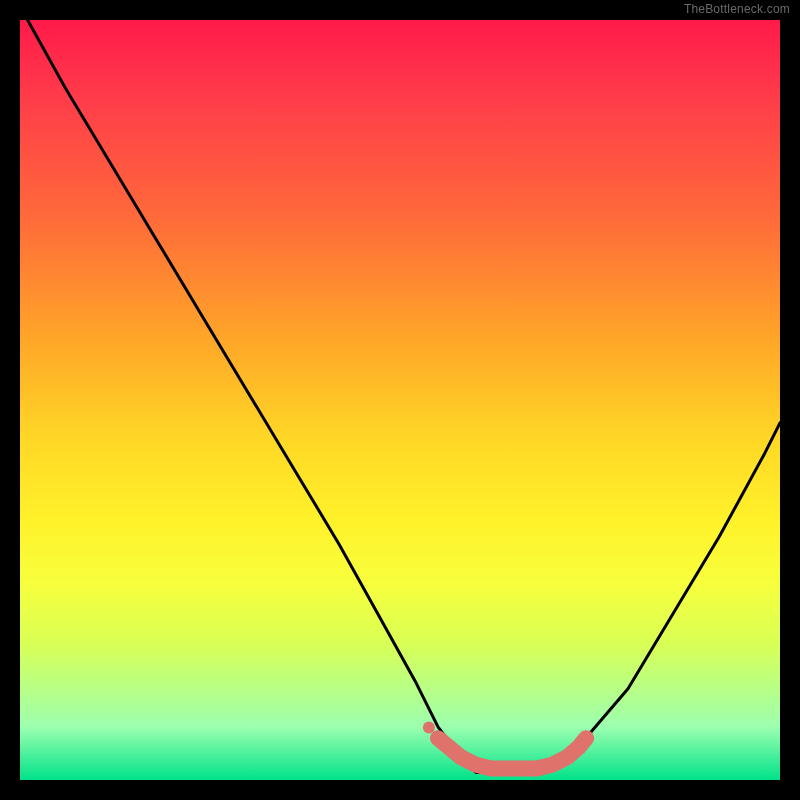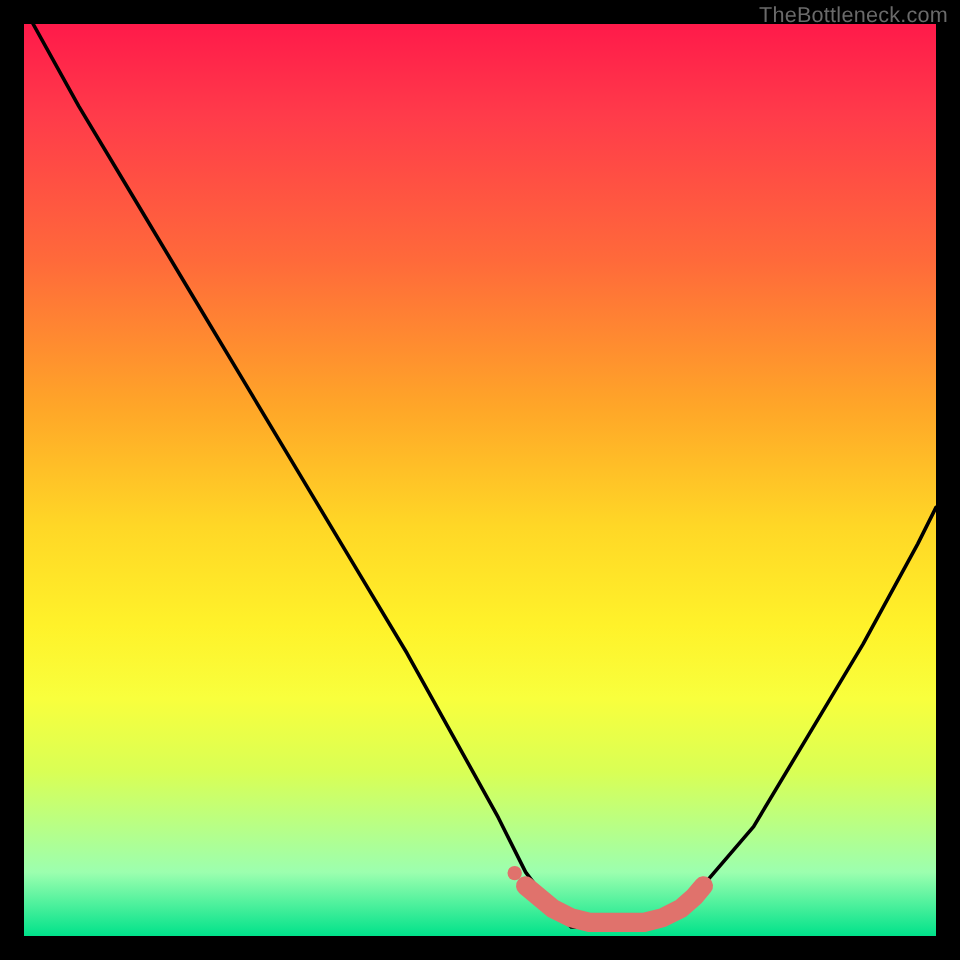--- a/index.html
+++ b/index.html
@@ -44,21 +44,21 @@
     left: 0;
     top: 0;
     width: 760px;
     height: 760px;
   }
   .watermark {
     position: absolute;
     top: 2px;
     right: 10px;
     font-family: Arial, Helvetica, sans-serif;
-    font-size: 18px;
+    font-size: 12px;
     color: #6a6a6a;
     letter-spacing: 0.2px;
   }
 </style>
 </head>
 <body>
 
 <div class="frame">
   <div class="plot-bg"></div>
 

